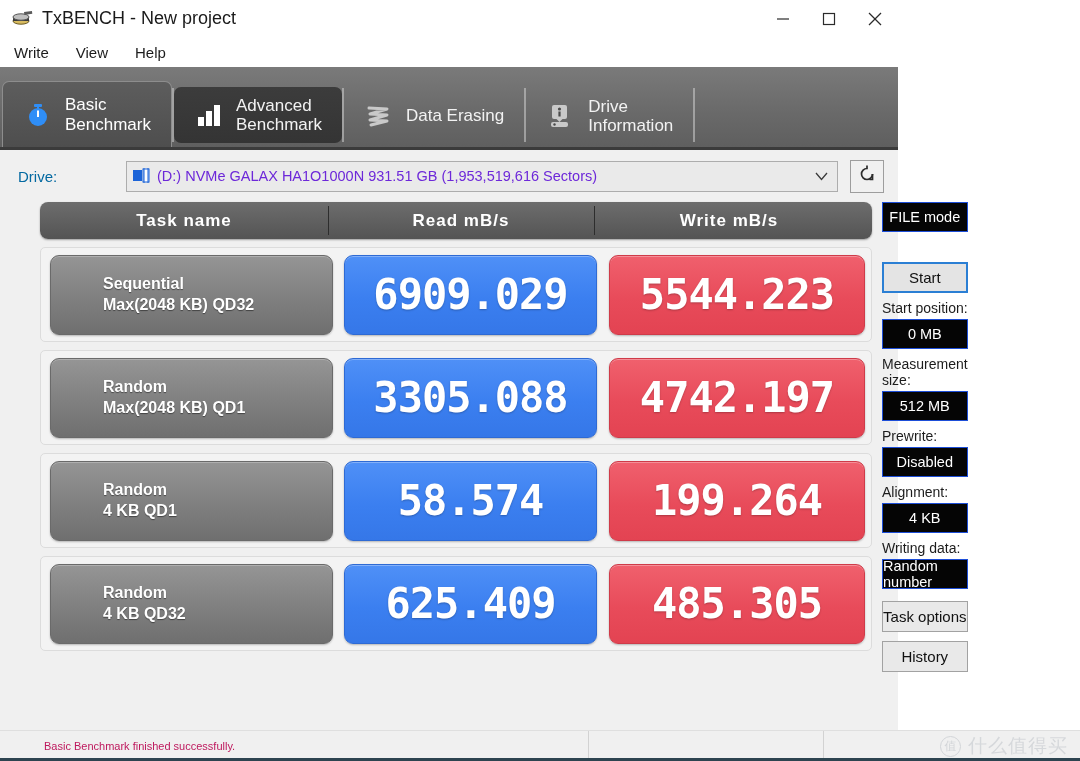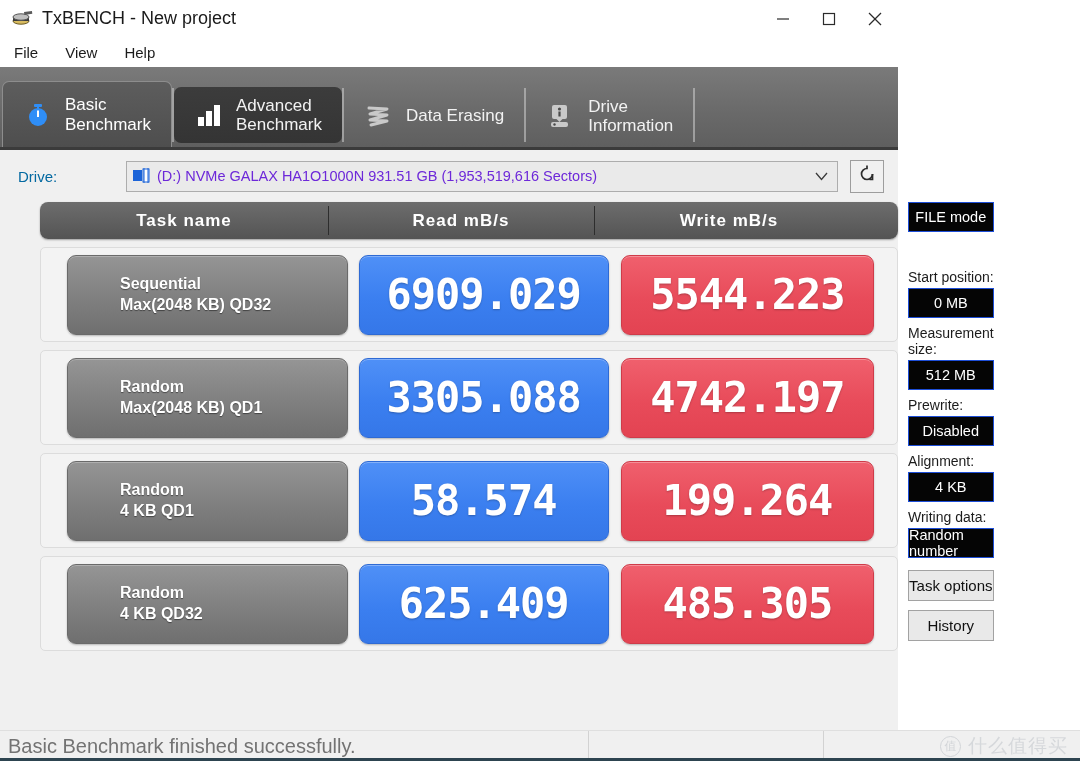--- a/index.html
+++ b/index.html
@@ -77,21 +77,21 @@
   }
   .th { display:flex; align-items:center; justify-content:center; color:#ffffff;
         font-size:17px; font-weight:bold; letter-spacing:1px; position:relative; }
   .th-task { width:288px; }
   .th-read { width:266px; }
   .th-write { width:270px; }
   .th + .th::before { content:""; position:absolute; left:0; top:4px; bottom:4px; width:1px; background:#2d2d2d; }
 
   .rowwrap {
     margin-top:8px; height:95px; background:#f3f3f3; border:1px solid #dcdcdc;
-    border-radius:5px; display:flex; align-items:center; padding:0 23px;
+    border-radius:5px; display:flex; align-items:center; padding:0 6px;
   }
   .cell-task {
     width:283px; height:80px; margin-left:3px;
     background:linear-gradient(180deg,#959595 0%,#828282 48%,#6f6f6f 100%);
     border-radius:9px; border:1px solid #6a6a6a;
     display:flex; flex-direction:column; justify-content:center;
     padding-left:52px; color:#ffffff;
     box-shadow: inset 0 1px 0 rgba(255,255,255,.25), 0 1px 2px rgba(0,0,0,.25);
   }
   .task-l1 { font-size:16px; font-weight:bold; line-height:1.28; text-shadow:0 1px 1px rgba(0,0,0,.45); }
@@ -130,21 +130,21 @@
 
   
   .statusbar {
     position:absolute; left:0; bottom:0; width:1080px; height:31px;
     background:#f0f0f0; border-top:1px solid #dfdfdf; display:flex; align-items:center;
   }
   .st-seg1 { width:589px; height:31px; display:flex; align-items:center; padding-left:8px;
              border-right:1px solid #d2d2d2; }
   .st-seg2 { width:235px; height:31px; border-right:1px solid #d2d2d2; }
   .st-seg3 { flex:1; height:31px; display:flex; align-items:center; justify-content:flex-end; padding-right:12px; }
-  .st-text { font-size:20px; color:#737373; }
+  .st-text { font-size:11px; color:#be185d;margin-left:36px; }
   .wm { display:flex; align-items:center; gap:7px; opacity:.30; }
   .wm-badge { width:21px; height:21px; border-radius:50%; border:1.5px solid #8e96a0;
               display:flex; align-items:center; justify-content:center; font-size:12px; color:#8e96a0; }
   .wm-text { font-size:19px; color:#9aa2ac; letter-spacing:1px; }
   .bottom-rule { position:absolute; left:0; bottom:0; width:1080px; height:3px; background:#2d4450; }
 </style>
 </head>
 <body>
 
 <div class="app">
@@ -173,21 +173,21 @@
       <div class="wc">
         <svg width="16" height="16" viewBox="0 0 16 16">
             <line x1="2" y1="2" x2="14" y2="14" stroke="#2b2b2b" stroke-width="1.3"></line>
             <line x1="14" y1="2" x2="2" y2="14" stroke="#2b2b2b" stroke-width="1.3"></line>
           </svg>
       </div>
     </div>
   </div>
 
   <div class="menubar">
-    <div class="menu-item">File</div>
+    <div class="menu-item">Write</div>
     <div class="menu-item">View</div>
     <div class="menu-item">Help</div>
   </div>
 
   <div class="tabstrip">
 
     <div class="tab active">
       <span class="tab-ico">
         <svg width="28" height="28" viewBox="0 0 28 28">
           <circle cx="14" cy="16" r="9" fill="#2f8ef7"></circle>
@@ -317,20 +317,21 @@
         </div>
         <div class="cell-val cell-read">625.409</div>
         <div class="cell-val cell-write">485.305</div>
       </div>
 
     </div>
 
     <div class="sidebar">
       <div class="sb-btn-dark">FILE mode</div>
       <div style="height:30px"></div>
+      <div class="sb-btn-start">Start</div>
 
       <div class="sb-label">Start position:</div>
       <div class="sb-btn-dark">0 MB</div>
 
       <div class="sb-label">Measurement size:</div>
       <div class="sb-btn-dark">512 MB</div>
 
       <div class="sb-label">Prewrite:</div>
       <div class="sb-btn-dark">Disabled</div>
 

